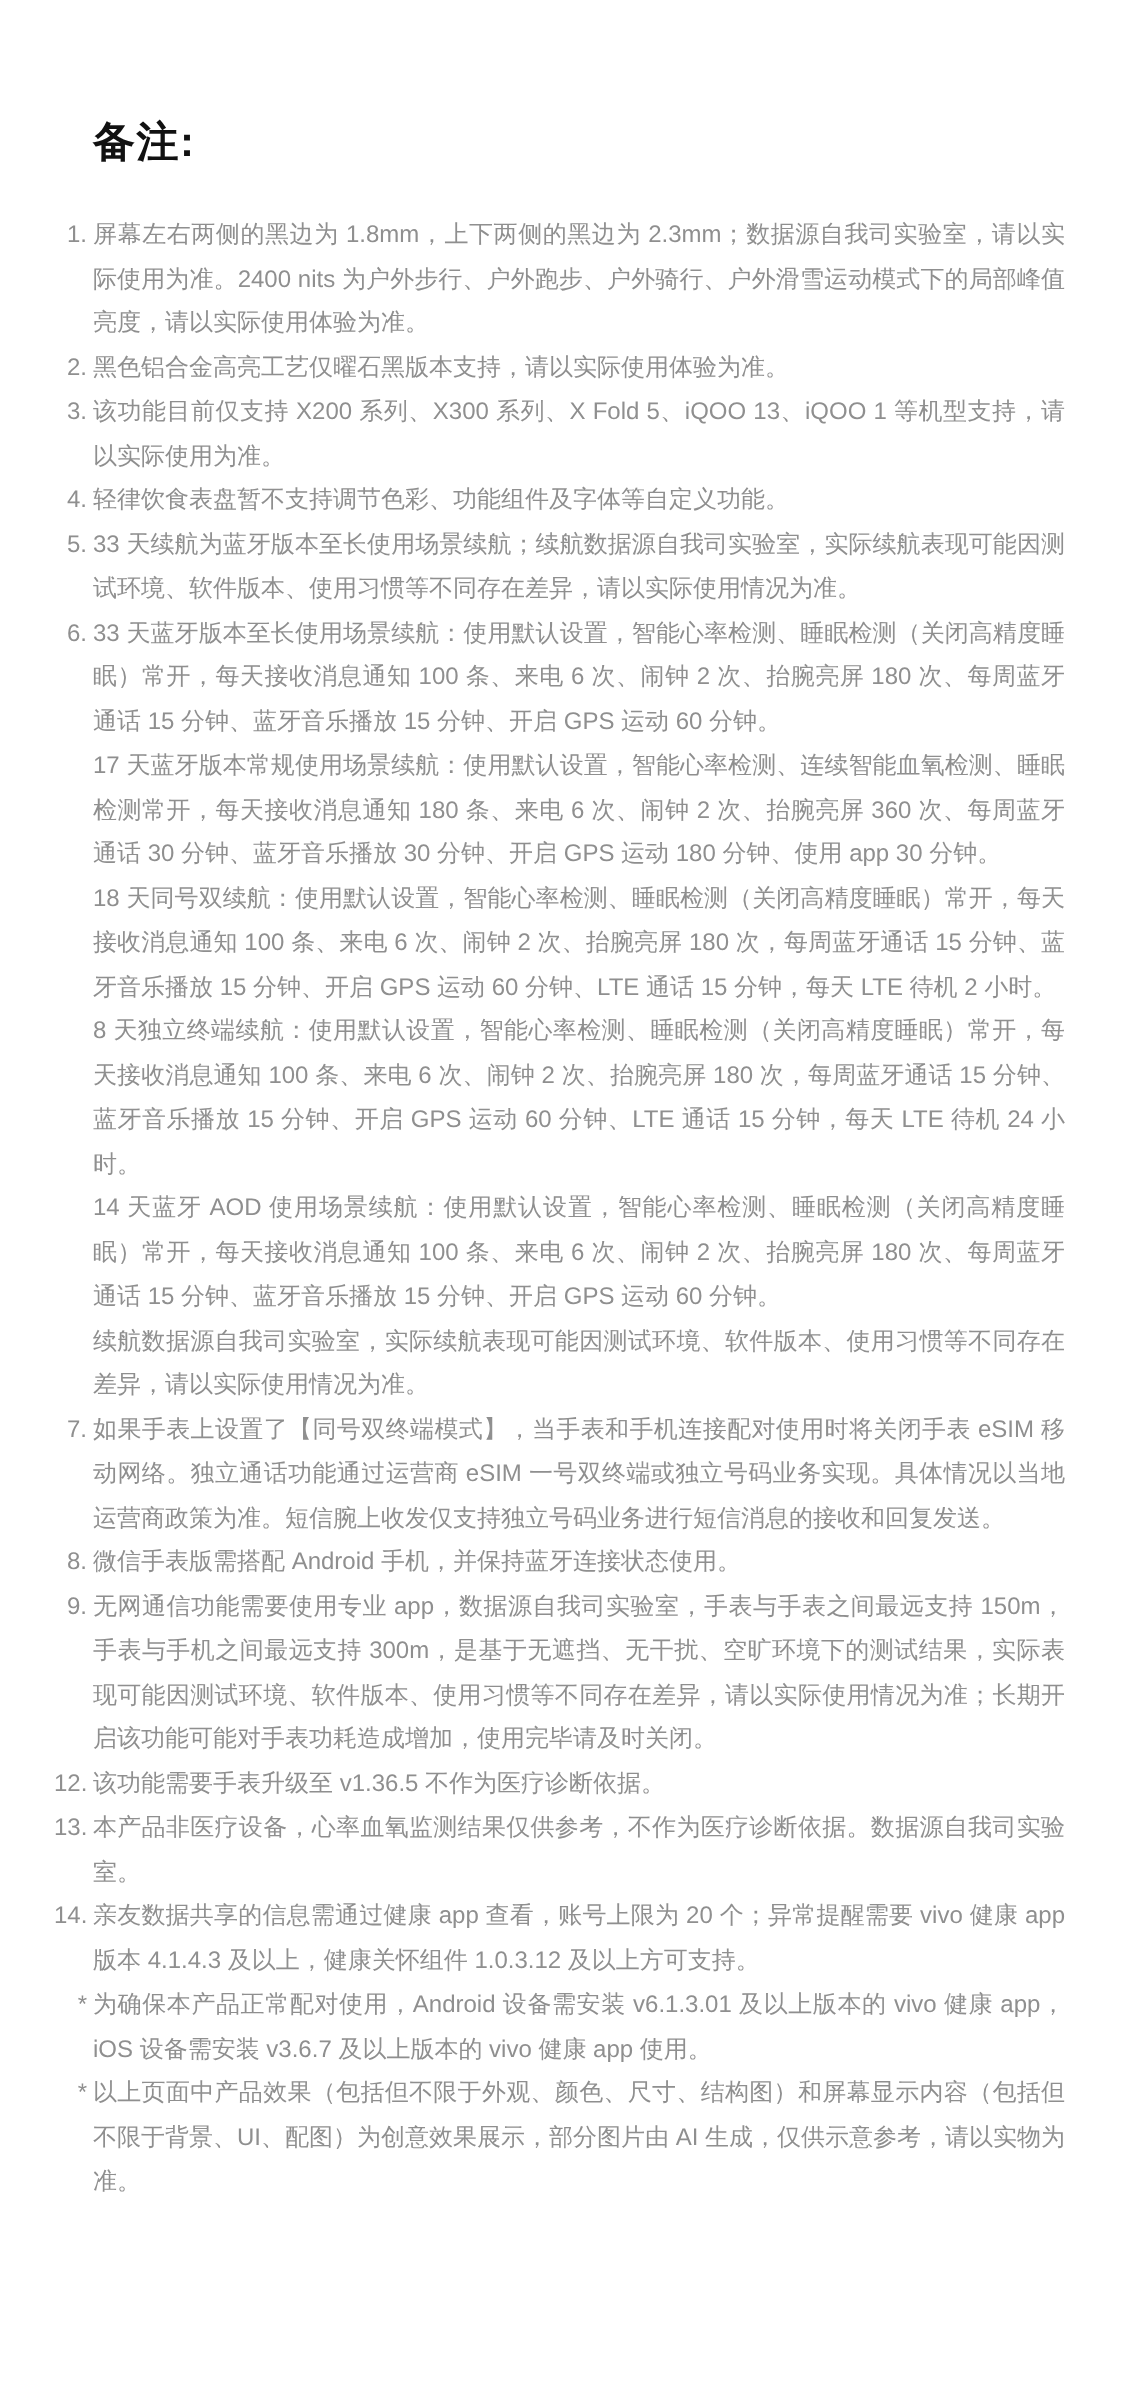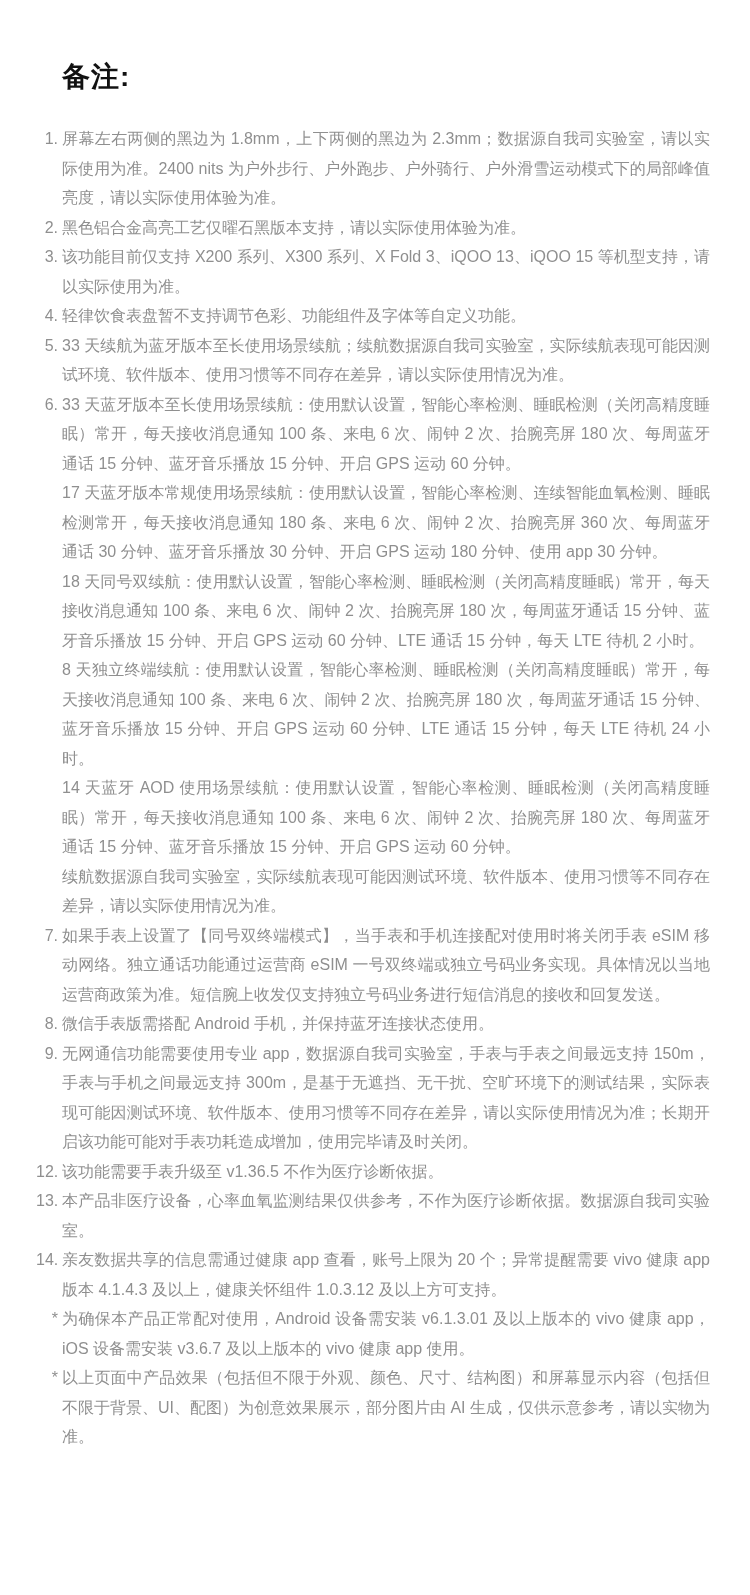--- a/index.html
+++ b/index.html
@@ -10,21 +10,21 @@
   body {
     width: 750px;
     height: 1595px;
     overflow: hidden;
     font-family: "Liberation Sans", "DejaVu Sans", sans-serif;
   }
   .page {
     box-sizing: border-box;
     width: 750px;
     height: 1595px;
-    padding: 60px 40px 0 36px;
+    padding: 78px 40px 0 36px;
     background: #ffffff;
   }
   .page-title {
     margin: 0 0 30px 26px;
     font-size: 28px;
     line-height: 34px;
     font-weight: 700;
     color: #111111;
     letter-spacing: 1px;
   }
@@ -68,21 +68,21 @@
       </div>
       <div class="note">
         <span class="marker">2.</span>
         <div class="content">
           <p>黑色铝合金高亮工艺仅曜石黑版本支持，请以实际使用体验为准。</p>
         </div>
       </div>
       <div class="note">
         <span class="marker">3.</span>
         <div class="content">
-          <p>该功能目前仅支持 X200 系列、X300 系列、X Fold 3、iQOO 13、iQOO 15 等机型支持，请以实际使用为准。</p>
+          <p>该功能目前仅支持 X200 系列、X300 系列、X Fold 5、iQOO 13、iQOO 1 等机型支持，请以实际使用为准。</p>
         </div>
       </div>
       <div class="note">
         <span class="marker">4.</span>
         <div class="content">
           <p>轻律饮食表盘暂不支持调节色彩、功能组件及字体等自定义功能。</p>
         </div>
       </div>
       <div class="note">
         <span class="marker">5.</span>

